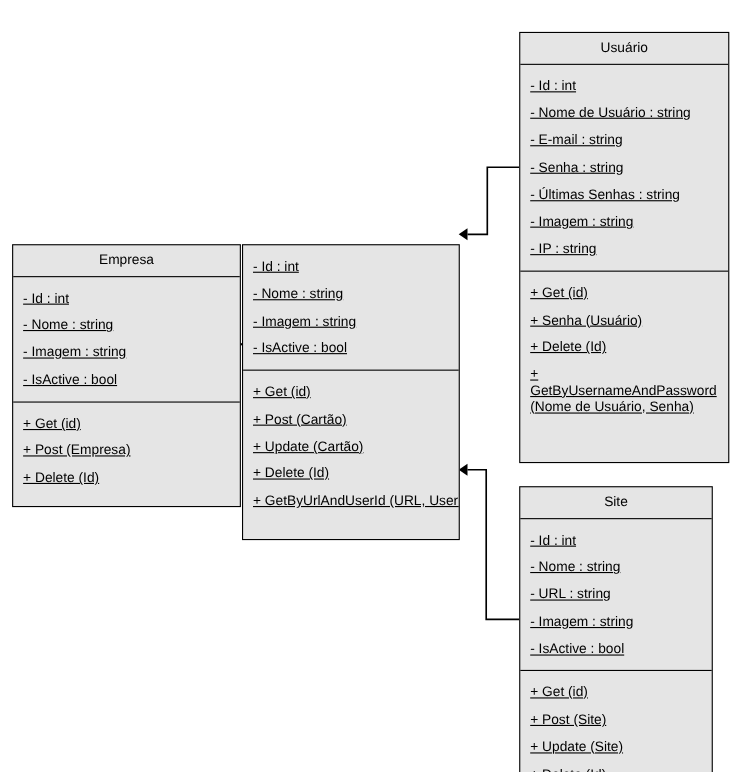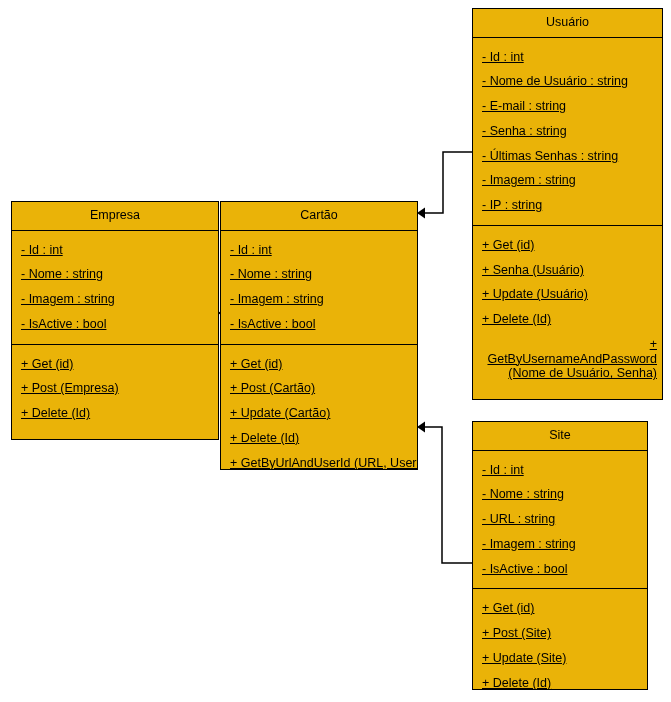--- a/index.html
+++ b/index.html
@@ -9,22 +9,23 @@
     font-family:"Liberation Sans", sans-serif;
     overflow:hidden;
     position:relative;
   }
   #canvas { position:absolute; left:0; top:0; width:671px; height:702px; }
 
   .uml-class {
     position:absolute;
     box-sizing:border-box;
     border:1.5px solid #000000;
-    background:#eab308;
+    background:#e5e5e5;
     z-index:2;
+    margin-top:21px;
   }
   .uml-title {
     text-align:center;
     font-size:12.5px;
     color:#000000;
     line-height:1;
     padding:7px 4px 8px 4px;
     border-bottom:1.5px solid #000000;
     box-sizing:border-box;
     white-space:nowrap;
@@ -36,21 +37,21 @@
   }
   .uml-section.attrs { border-bottom:1.5px solid #000000; }
   .uml-row {
     font-size:12.5px;
     color:#000000;
     line-height:1.18;
     padding:5px 5px 5px 9px;
     white-space:pre;
     overflow:hidden;
   }
-  .uml-row.wrap { white-space:normal;text-align:right; }
+  .uml-row.wrap { white-space:normal; }
 
   svg#connectors {
     position:absolute; left:0; top:0;
     width:671px; height:702px;
     z-index:1;
     overflow:visible;
   }
   svg#connectors path { fill:none; stroke:#000000; stroke-width:1.5; }
   svg#connectors polygon { fill:#000000; }
 </style>
@@ -86,21 +87,20 @@
       <div class="uml-row">- IsActive : bool</div>
     </div>
     <div class="uml-section methods">
       <div class="uml-row">+ Get (id)</div>
       <div class="uml-row">+ Post (Empresa)</div>
       <div class="uml-row">+ Delete (Id)</div>
     </div>
   </div>
 
   <div class="uml-class" style="left:220px; top:201px; width:198px; height:269px;">
-    <div class="uml-title">Cartão</div>
     <div class="uml-section attrs">
       <div class="uml-row">- Id : int</div>
       <div class="uml-row">- Nome : string</div>
       <div class="uml-row">- Imagem : string</div>
       <div class="uml-row">- IsActive : bool</div>
     </div>
     <div class="uml-section methods">
       <div class="uml-row">+ Get (id)</div>
       <div class="uml-row">+ Post (Cartão)</div>
       <div class="uml-row">+ Update (Cartão)</div>
@@ -116,21 +116,20 @@
       <div class="uml-row">- Nome de Usuário : string</div>
       <div class="uml-row">- E-mail : string</div>
       <div class="uml-row">- Senha : string</div>
       <div class="uml-row">- Últimas Senhas : string</div>
       <div class="uml-row">- Imagem : string</div>
       <div class="uml-row">- IP : string</div>
     </div>
     <div class="uml-section methods">
       <div class="uml-row">+ Get (id)</div>
       <div class="uml-row">+ Senha (Usuário)</div>
-      <div class="uml-row">+ Update (Usuário)</div>
       <div class="uml-row">+ Delete (Id)</div>
       <div class="uml-row wrap">+ GetByUsernameAndPassword
 (Nome de Usuário, Senha)</div>
     </div>
   </div>
 
   <div class="uml-class" style="left:472px; top:421px; width:176px; height:269px;">
     <div class="uml-title">Site</div>
     <div class="uml-section attrs">
       <div class="uml-row">- Id : int</div>

